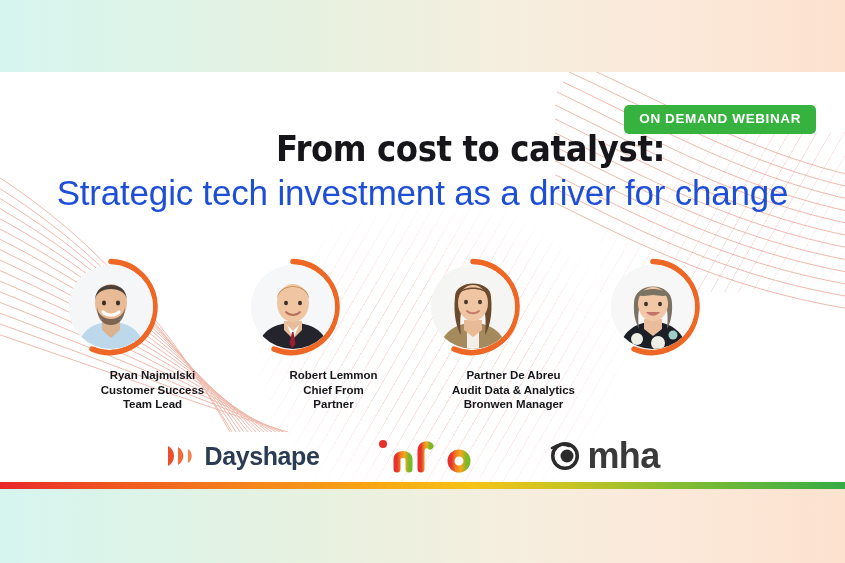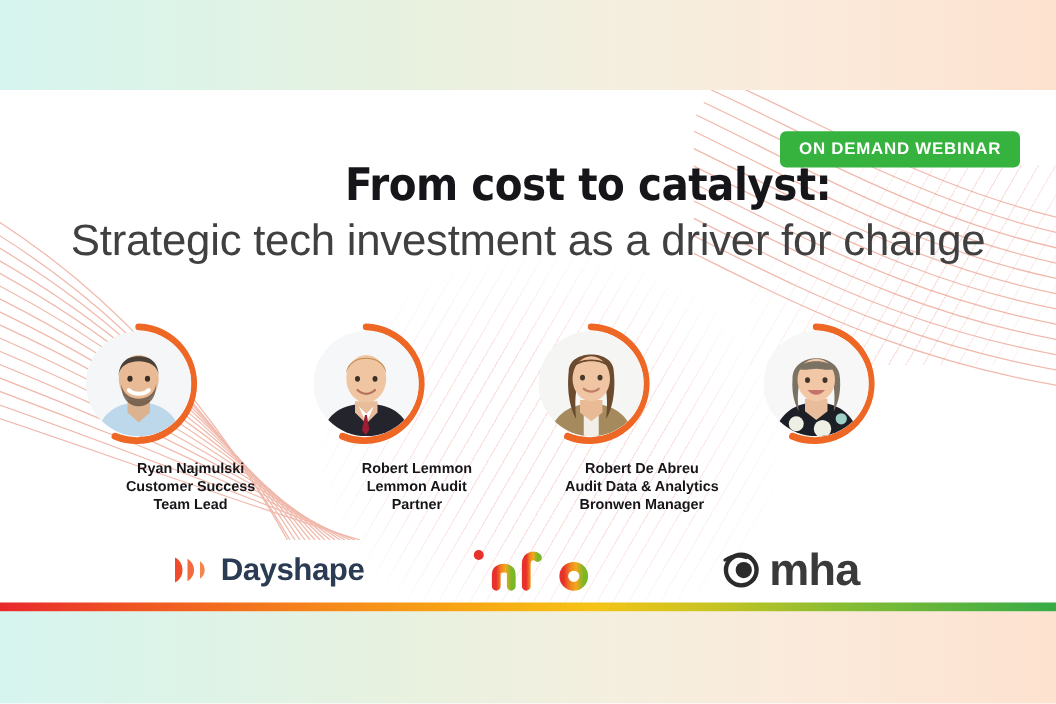--- a/index.html
+++ b/index.html
@@ -55,42 +55,42 @@
 
   
   .title1{
     position:absolute;left:0;top:130px;width:845px;text-align:center;
     font-size:36px;font-weight:bold;color:#16161a;letter-spacing:-.4px;
     font-family:"DejaVu Sans","Liberation Sans",sans-serif;
     font-stretch:condensed;line-height:1.05;margin-left:48px;
   }
   .title2{
     position:absolute;left:0;top:174px;width:845px;text-align:center;
-    font-size:35px;font-weight:400;color:#404040;letter-spacing:-.2px;
+    font-size:35px;font-weight:400;color:#1d4ed8;letter-spacing:-.2px;
     line-height:1.1;
   }
 
   
   .speakers{position:absolute;left:0;top:258px;width:845px;display:flex;justify-content:center;}
   .speaker{width:180px;display:flex;flex-direction:column;}
   .speaker.s1{width:182px;}
   .ringwrap{position:relative;width:98px;height:98px;}
   .ring{position:absolute;inset:0;}
   .photo{
     position:absolute;left:7px;top:7px;width:84px;height:84px;border-radius:50%;
     overflow:hidden;background:#eef2f5;
   }
   .photo svg{display:block;width:84px;height:84px;}
   .sname{
     margin-top:12px;text-align:center;font-size:11.5px;font-weight:bold;
     color:#16161a;line-height:1.28;
   }
 
   
-  .logos{position:absolute;left:0;top:432px;width:845px;display:flex;justify-content:center;align-items:center;gap:28px;}
+  .logos{position:absolute;left:0;top:432px;width:845px;display:flex;justify-content:center;align-items:center;}
   .logo{width:180px;display:flex;justify-content:center;align-items:center;height:48px;}
   .logo.l1{width:185px;}
 
   .dayshape{display:flex;align-items:center;gap:7px;}
   .dayshape .word{font-size:25px;font-weight:bold;color:#2b3b54;letter-spacing:-.4px;}
   .mha{display:flex;align-items:center;gap:7px;}
   .mha .word{font-size:36px;font-weight:bold;color:#3a3a3a;letter-spacing:-.6px;}
   .moss{display:flex;align-items:center;gap:10px;}
   .moss .word{font-size:14.5px;font-weight:bold;color:#3f4f44;letter-spacing:.7px;}
   .moss .word u{text-decoration:underline;text-underline-offset:2px;}
@@ -201,21 +201,21 @@
             <ellipse cx="42" cy="38" rx="16" ry="19" fill="#f0c6a2"></ellipse>
             <path d="M26 34 C26 17 58 17 58 34 C56 26 50 22 42 22 C34 22 28 26 26 34 Z" fill="#c08a4e"></path>
             <ellipse cx="35" cy="38" rx="2" ry="2.3" fill="#3c3028"></ellipse>
             <ellipse cx="49" cy="38" rx="2" ry="2.3" fill="#3c3028"></ellipse>
             <path d="M35 47 C39 51 45 51 49 47" stroke="#b5715c" stroke-width="1.8" fill="none" stroke-linecap="round"></path>
           </svg>
         </div>
       </div>
       <div class="sname">
         <div>Robert Lemmon</div>
-        <div>Lemmon Audit</div>
+        <div>Chief From</div>
         <div>Partner</div>
       </div>
     </div>
 
     <div class="speaker">
       <div class="ringwrap">
         <svg class="ring" viewBox="0 0 98 98">
           <path d="M49 3.5 A45.5 45.5 0 1 1 30 91" fill="none" stroke="#ef6724" stroke-width="5.5" stroke-linecap="round"></path>
         </svg>
         <div class="photo">
@@ -227,21 +227,21 @@
             <path d="M24 32 C24 14 60 14 60 32 C62 50 58 64 54 70 C56 50 54 34 42 34 C30 34 28 50 30 70 C26 64 22 50 24 32 Z" fill="#6b4a2e"></path>
             <ellipse cx="42" cy="38" rx="15" ry="18" fill="#f0c5a4"></ellipse>
             <path d="M26 30 C30 20 54 20 58 30 C54 26 48 24 42 24 C36 24 30 26 26 30 Z" fill="#6b4a2e"></path>
             <ellipse cx="35" cy="37" rx="2" ry="2.3" fill="#4a3a2c"></ellipse>
             <ellipse cx="49" cy="37" rx="2" ry="2.3" fill="#4a3a2c"></ellipse>
             <path d="M36 46 C39 49 45 49 48 46" stroke="#c27f6c" stroke-width="1.8" fill="none" stroke-linecap="round"></path>
           </svg>
         </div>
       </div>
       <div class="sname">
-        <div>Robert De Abreu</div>
+        <div>Partner De Abreu</div>
         <div>Audit Data &amp; Analytics</div>
         <div>Bronwen Manager</div>
       </div>
     </div>
 
     <div class="speaker">
       <div class="ringwrap">
         <svg class="ring" viewBox="0 0 98 98">
           <path d="M49 3.5 A45.5 45.5 0 1 1 30 91" fill="none" stroke="#ef6724" stroke-width="5.5" stroke-linecap="round"></path>
         </svg>

